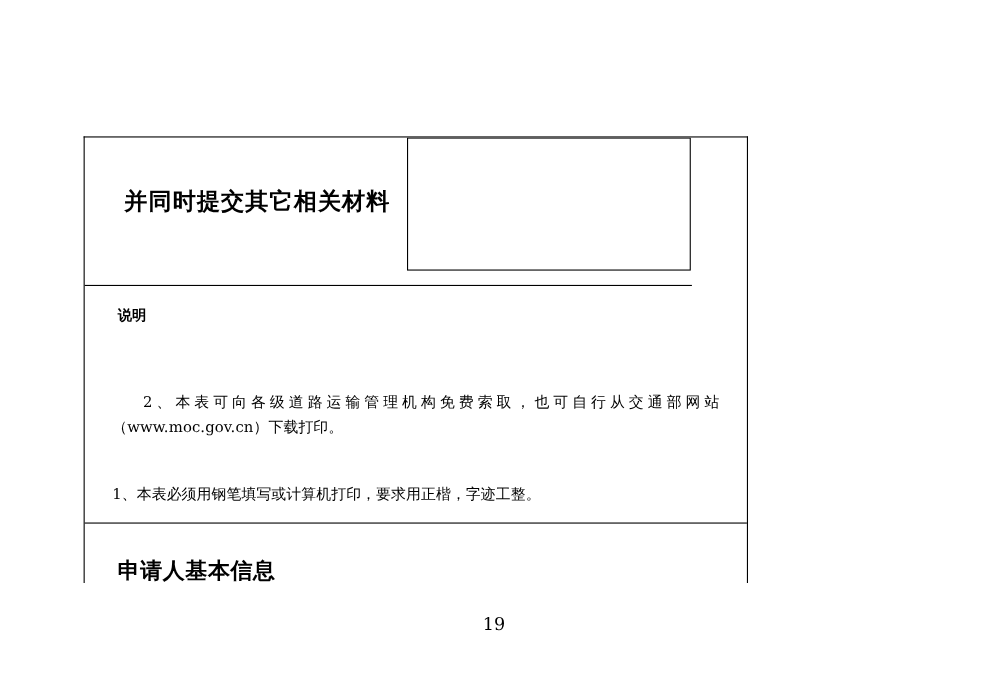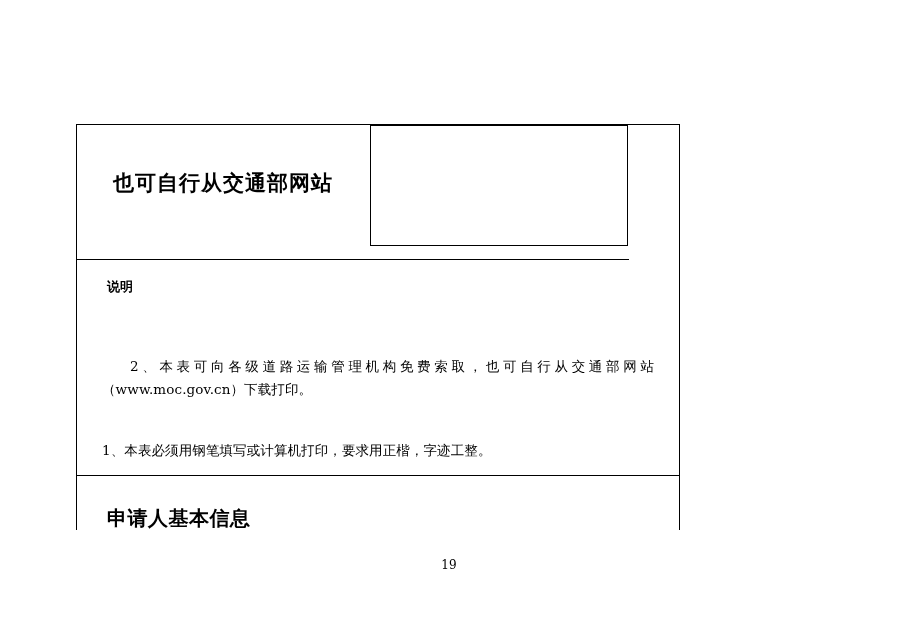--- a/index.html
+++ b/index.html
@@ -129,33 +129,33 @@
     font-size: 20px;
     letter-spacing: 0.5px;
   }
 
   .page-number {
     position: absolute;
     left: 0;
     top: 558px;
     width: 898px;
     text-align: center;
-    font-size: 12px;
+    font-size: 16px;
     font-family: "DejaVu Serif", "Liberation Serif", serif;
   }
 </style>
 </head>
 <body>
 
 <div class="page">
 
   <div class="form-area">
 
     <div class="title-row">
-      <div class="doc-title">也可自行从交通部网站</div>
+      <div class="doc-title">并同时提交其它相关材料</div>
       <div class="code-box"></div>
     </div>
 
     <div class="sep sep-1"></div>
 
     <div class="instructions">
       <div class="sec-heading">说明</div>
       <div class="para p2">2、本表可向各级道路运输管理机构免费索取，也可自行从交通部网站（www.moc.gov.cn）下载打印。</div>
       <div class="para p4">1、本表必须用钢笔填写或计算机打印，要求用正楷，字迹工整。</div>
     </div>

